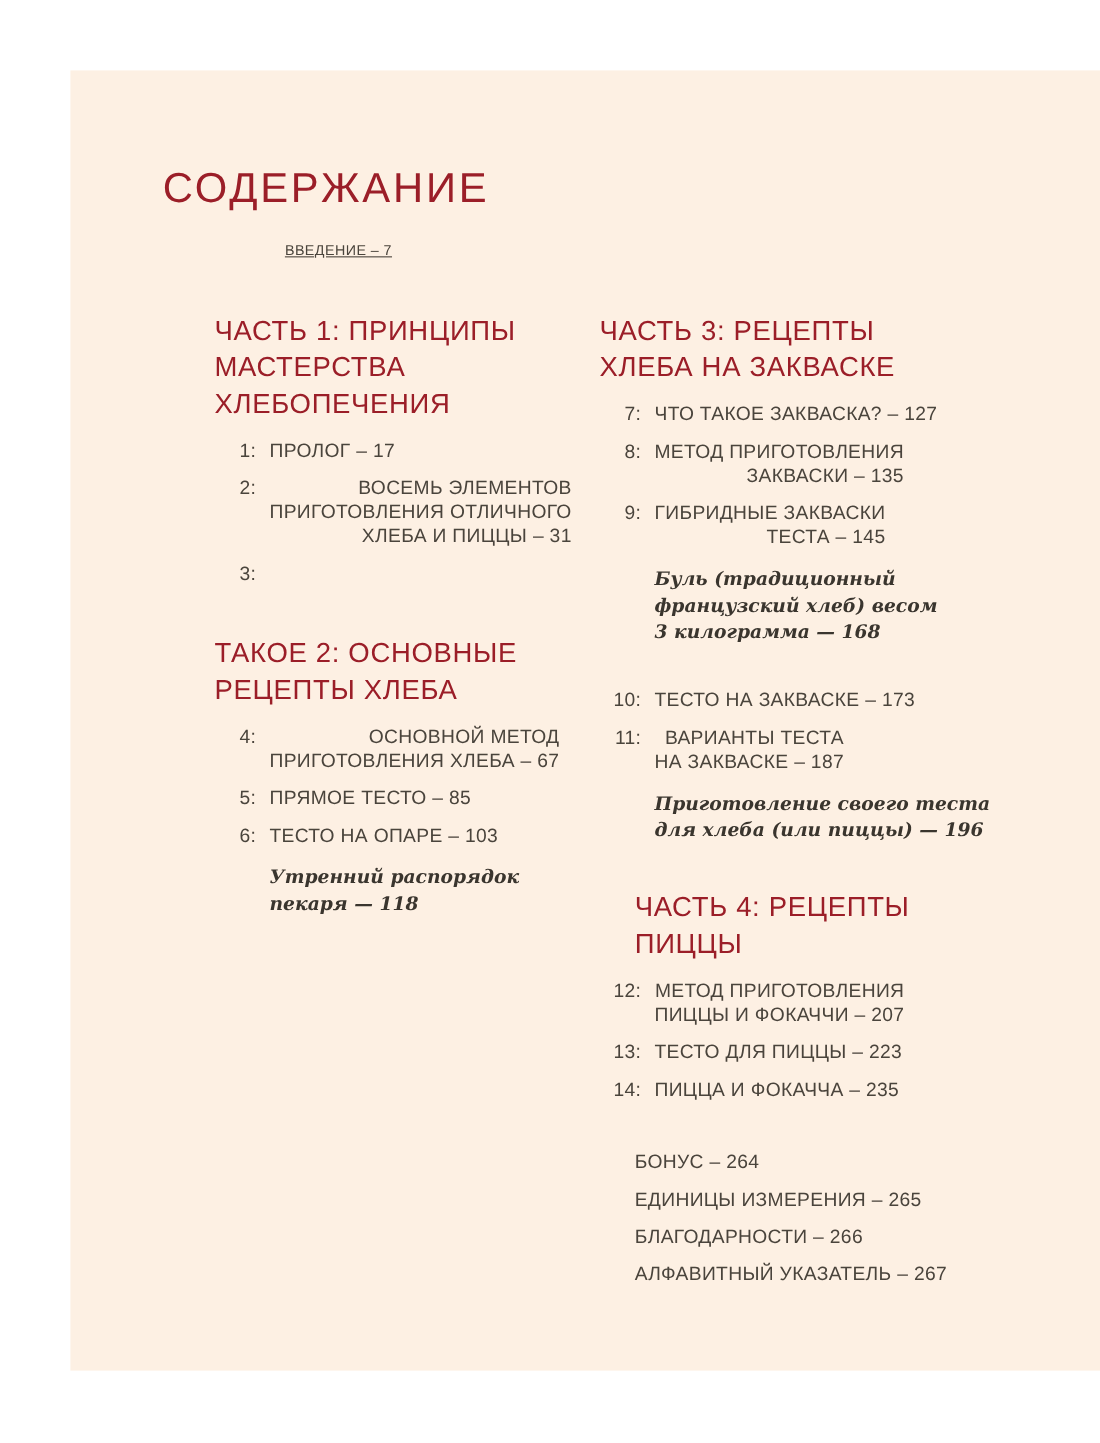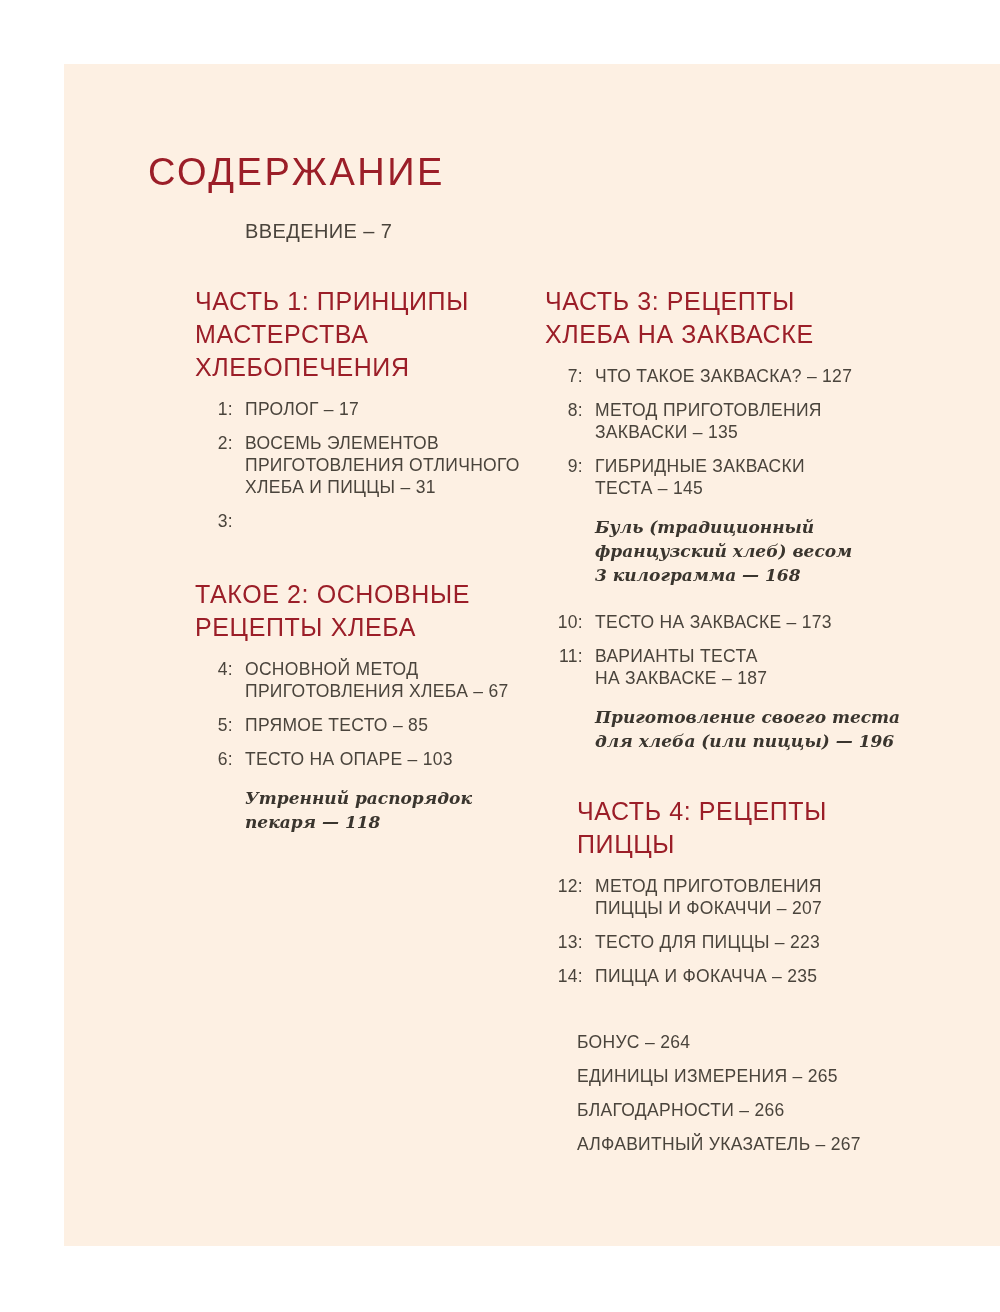--- a/index.html
+++ b/index.html
@@ -20,23 +20,24 @@
   .page{
     position:absolute;left:64px;top:64px;width:936px;height:1182px;
     background:var(--page_bg);
   }
   .title{
     position:absolute;left:84px;top:62px;
     font-size:38px;font-weight:300;letter-spacing:2.5px;
     color:var(--accent);
   }
   .intro{
-    position:absolute;left:181px;top:156px;
-    font-size:20px;letter-spacing:0.4px;
+    position:absolute;left:195px;top:156px;
+    font-size:13px;letter-spacing:0.4px;
     color:var(--text);
+    text-decoration:underline;
   }
   .col{position:absolute;top:221px;}
   .col-left{left:131px;width:345px;}
   .col-right{left:481px;width:400px;}
   .part-heading{
     margin:0 0 14px 0;
     font-size:25px;font-weight:400;line-height:33px;letter-spacing:0.6px;
     color:var(--accent);
     white-space:pre-line;
   }
@@ -45,21 +46,21 @@
   .gap-top-md{margin-top:42px;margin-left:32px;}
   .toc-item{
     display:flex;align-items:flex-start;
     margin-bottom:12px;
     color:var(--text);
     font-size:17.5px;line-height:22px;letter-spacing:0.3px;
   }
   .toc-item .num{
     flex:0 0 38px;text-align:right;margin-right:12px;
   }
-  .toc-item .txt{white-space:pre-line;}
+  .toc-item .txt{white-space:pre-line;text-align:right;}
   .note{
     margin:16px 0 0 50px;
     font-family:"DejaVu Serif","Liberation Serif",serif;
     font-style:italic;font-weight:bold;
     font-size:17px;line-height:24px;
     color:var(--note_dark);
     white-space:pre-line;
   }
   .note-red{color:var(--note_red);}
   .endmatter{margin:44px 0 0 32px;}
@@ -133,21 +134,21 @@
       <div class="toc-item">
         <span class="num">8:</span>
         <span class="txt">МЕТОД ПРИГОТОВЛЕНИЯ
 ЗАКВАСКИ – 135</span>
       </div>
       <div class="toc-item">
         <span class="num">9:</span>
         <span class="txt">ГИБРИДНЫЕ ЗАКВАСКИ
 ТЕСТА – 145</span>
       </div>
-      <p class="note" style="margin-bottom:24px">Буль (традиционный
+      <p class="note" style="margin-bottom:38px">Буль (традиционный
 французский хлеб) весом
 3 килограмма — 168</p>
       <div class="toc-item">
         <span class="num">10:</span>
         <span class="txt">ТЕСТО НА ЗАКВАСКЕ – 173</span>
       </div>
       <div class="toc-item">
         <span class="num">11:</span>
         <span class="txt">ВАРИАНТЫ ТЕСТА
 НА ЗАКВАСКЕ – 187</span>

